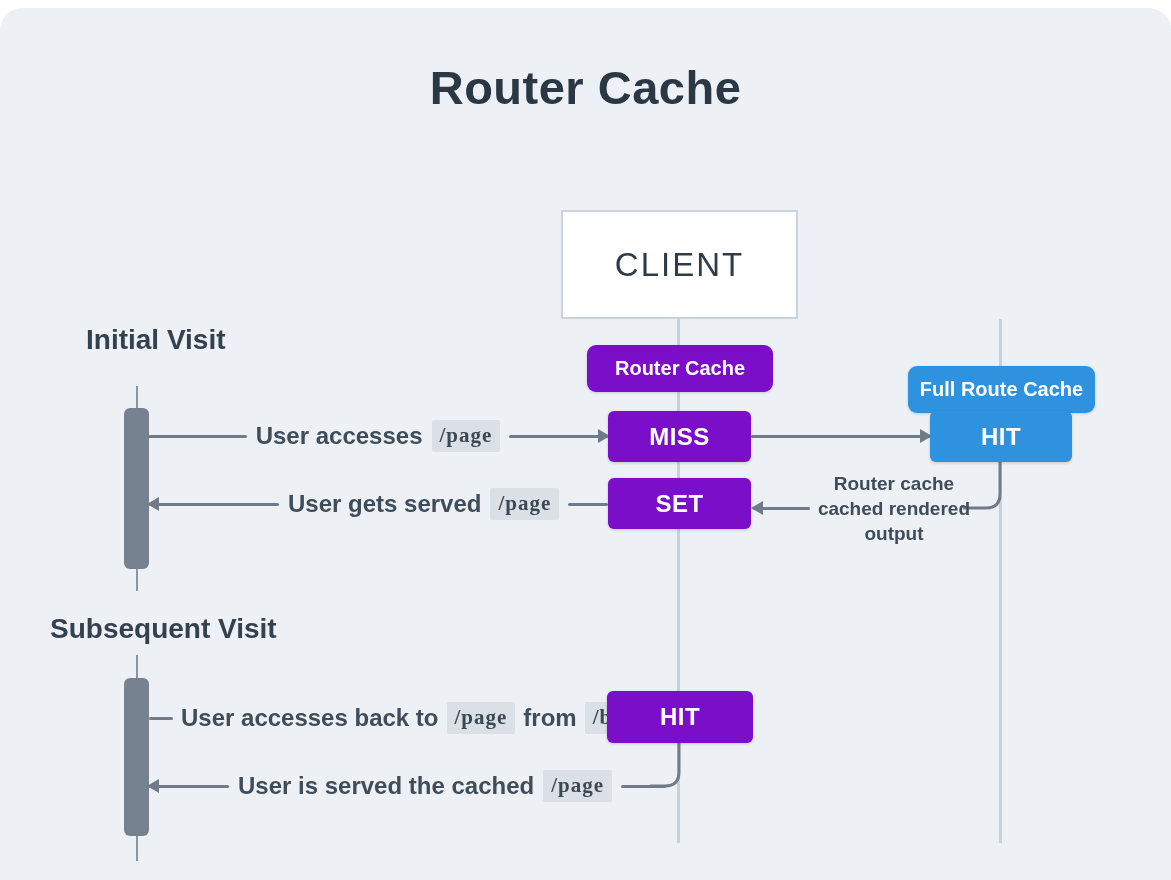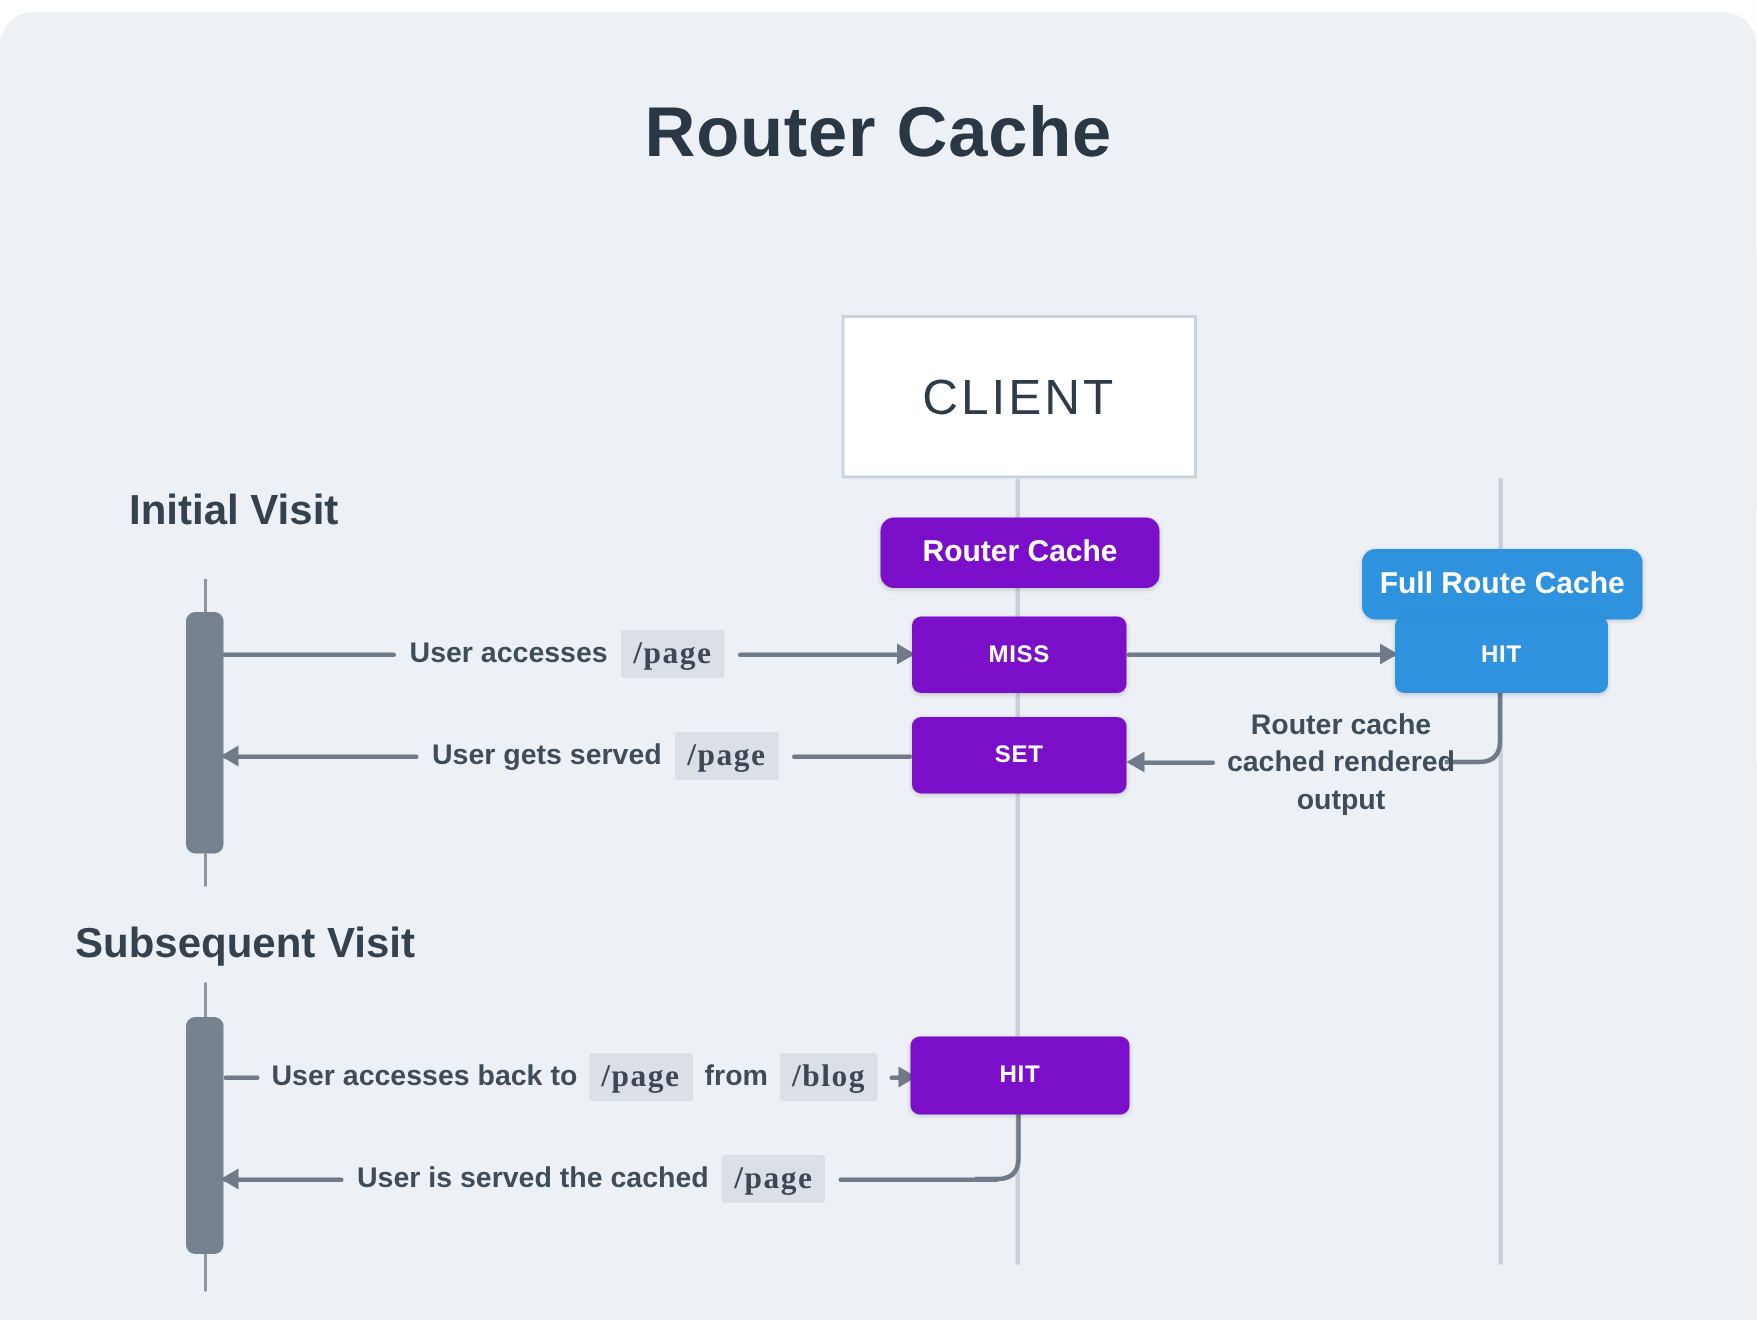--- a/index.html
+++ b/index.html
@@ -47,21 +47,21 @@
   .stem.s1a{top:386px;height:22px;}
   .stem.s1b{top:569px;height:22px;}
   .stem.s2a{top:655px;height:23px;}
   .stem.s2b{top:836px;height:25px;}
 
   .activation-bar{left:124px;width:25px;background:var(--bar);border-radius:6px;z-index:3;}
   .activation-bar.b1{top:408px;height:161px;}
   .activation-bar.b2{top:678px;height:158px;}
 
   .node{border-radius:6px;display:flex;align-items:center;justify-content:center;color:#fff;
-    font-size:16px;font-weight:700;letter-spacing:.5px;z-index:4;box-shadow:0 1px 3px rgba(20,30,40,.2);}
+    font-size:24px;font-weight:700;letter-spacing:.5px;z-index:4;box-shadow:0 1px 3px rgba(20,30,40,.2);}
   .node.purple{background:var(--purple);}
   .node.blue{background:var(--blue);}
   .node.miss{left:608px;top:411px;width:143px;height:51px;}
   .node.set{left:608px;top:478px;width:143px;height:51px;}
   .node.hit-server{left:930px;top:411px;width:142px;height:51px;}
   .node.hit-client{left:607px;top:691px;width:146px;height:52px;}
 
   .flow-row{display:flex;align-items:center;gap:9px;z-index:3;height:30px;}
   .row1{left:148px;top:421px;width:460px;}
   .row1b{left:751px;top:421px;width:179px;}
@@ -74,21 +74,21 @@
   .fline.grow{flex:1 1 auto;}
   .fline.dash{flex:0 0 24px;}
   .fline.lead80{flex:0 0 80px;}
   .fline.lead130{flex:0 0 130px;}
   .fline.min{min-width:16px;}
   .arrow-right::after{content:"";position:absolute;right:-2px;top:50%;transform:translateY(-50%);
     border-left:12px solid var(--line);border-top:7px solid transparent;border-bottom:7px solid transparent;}
   .arrow-left::before{content:"";position:absolute;left:-2px;top:50%;transform:translateY(-50%);
     border-right:12px solid var(--line);border-top:7px solid transparent;border-bottom:7px solid transparent;}
 
-  .msg{font-size:19px;font-weight:600;color:var(--msg);white-space:nowrap;}
+  .msg{font-size:24px;font-weight:600;color:var(--msg);white-space:nowrap;}
   .code-chip{font-family:Liberation Serif, serif;font-size:21px;font-weight:700;
     letter-spacing:1px;color:var(--codeink);background:var(--codebg);border-radius:2px;
     padding:3px 8px 4px;white-space:nowrap;}
 
   .note-text{font-size:19px;font-weight:600;color:var(--msg);text-align:center;line-height:25px;white-space:nowrap;}
 
   .curve-svg{z-index:2;}
   .curve1{left:963px;top:460px;}
   .curve2{left:650px;top:742px;}
 </style>

